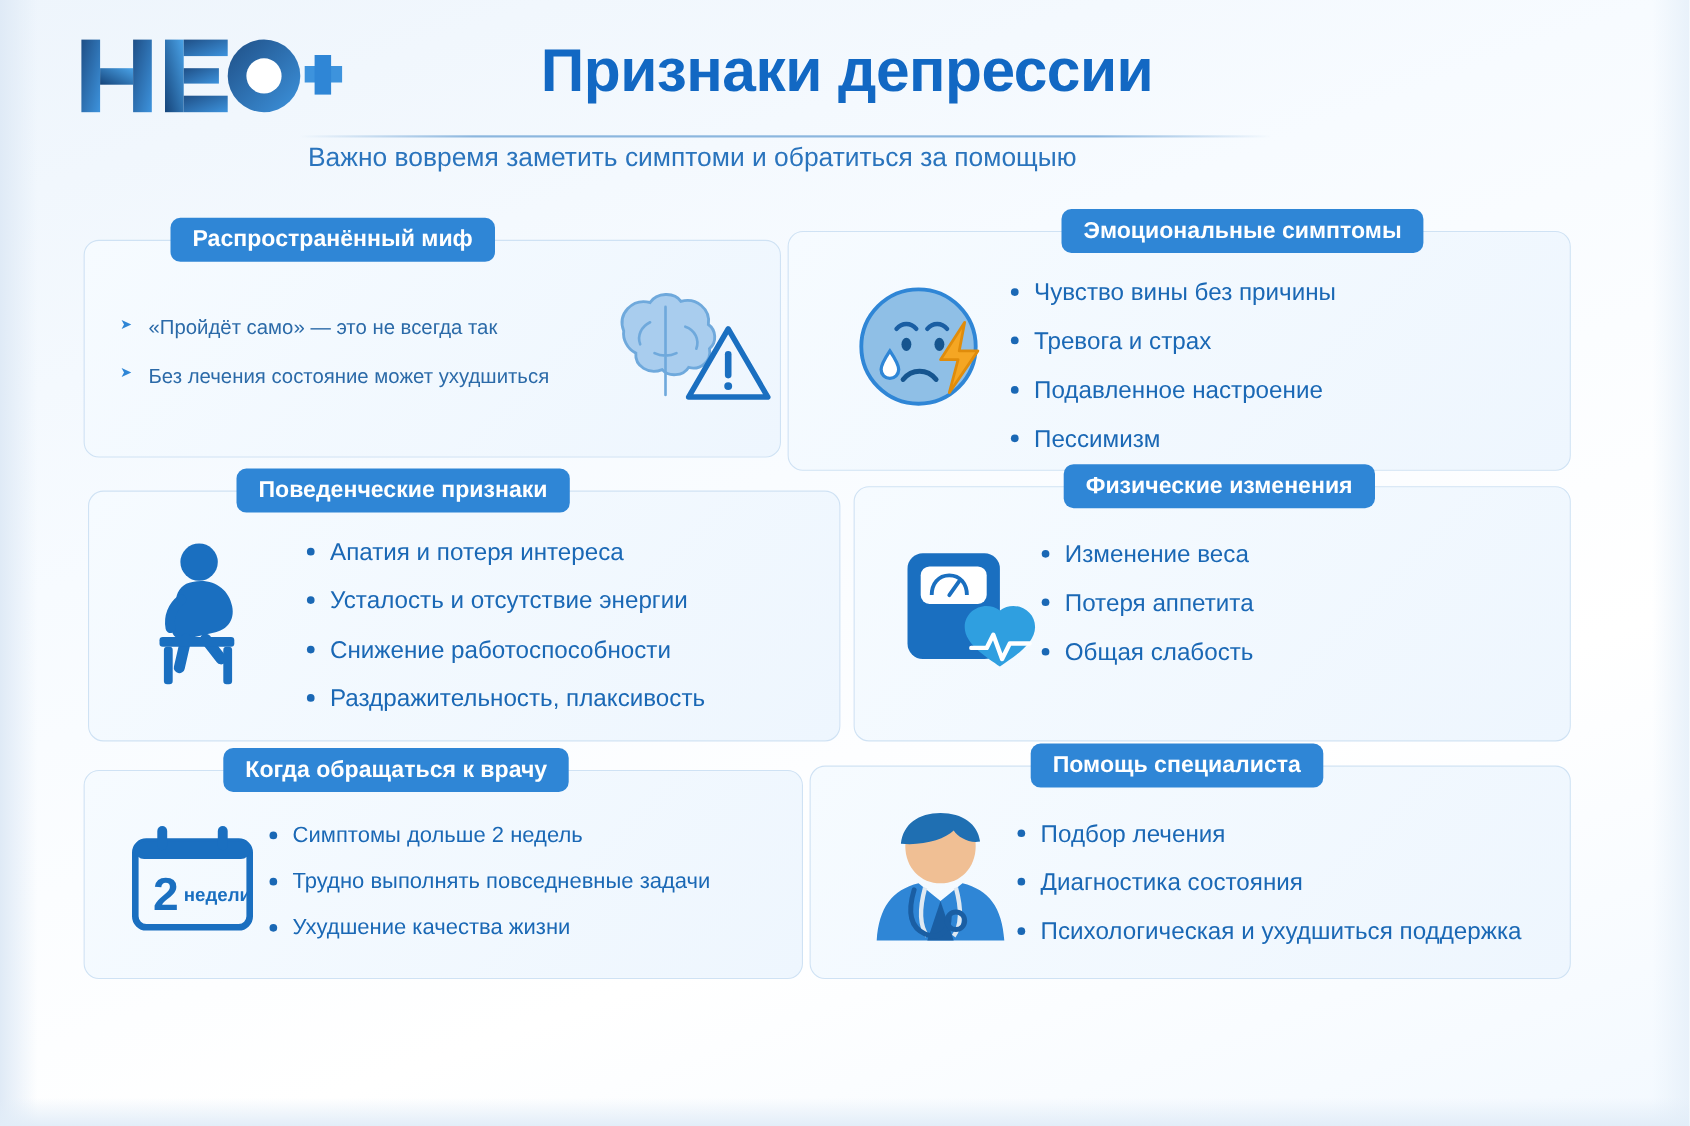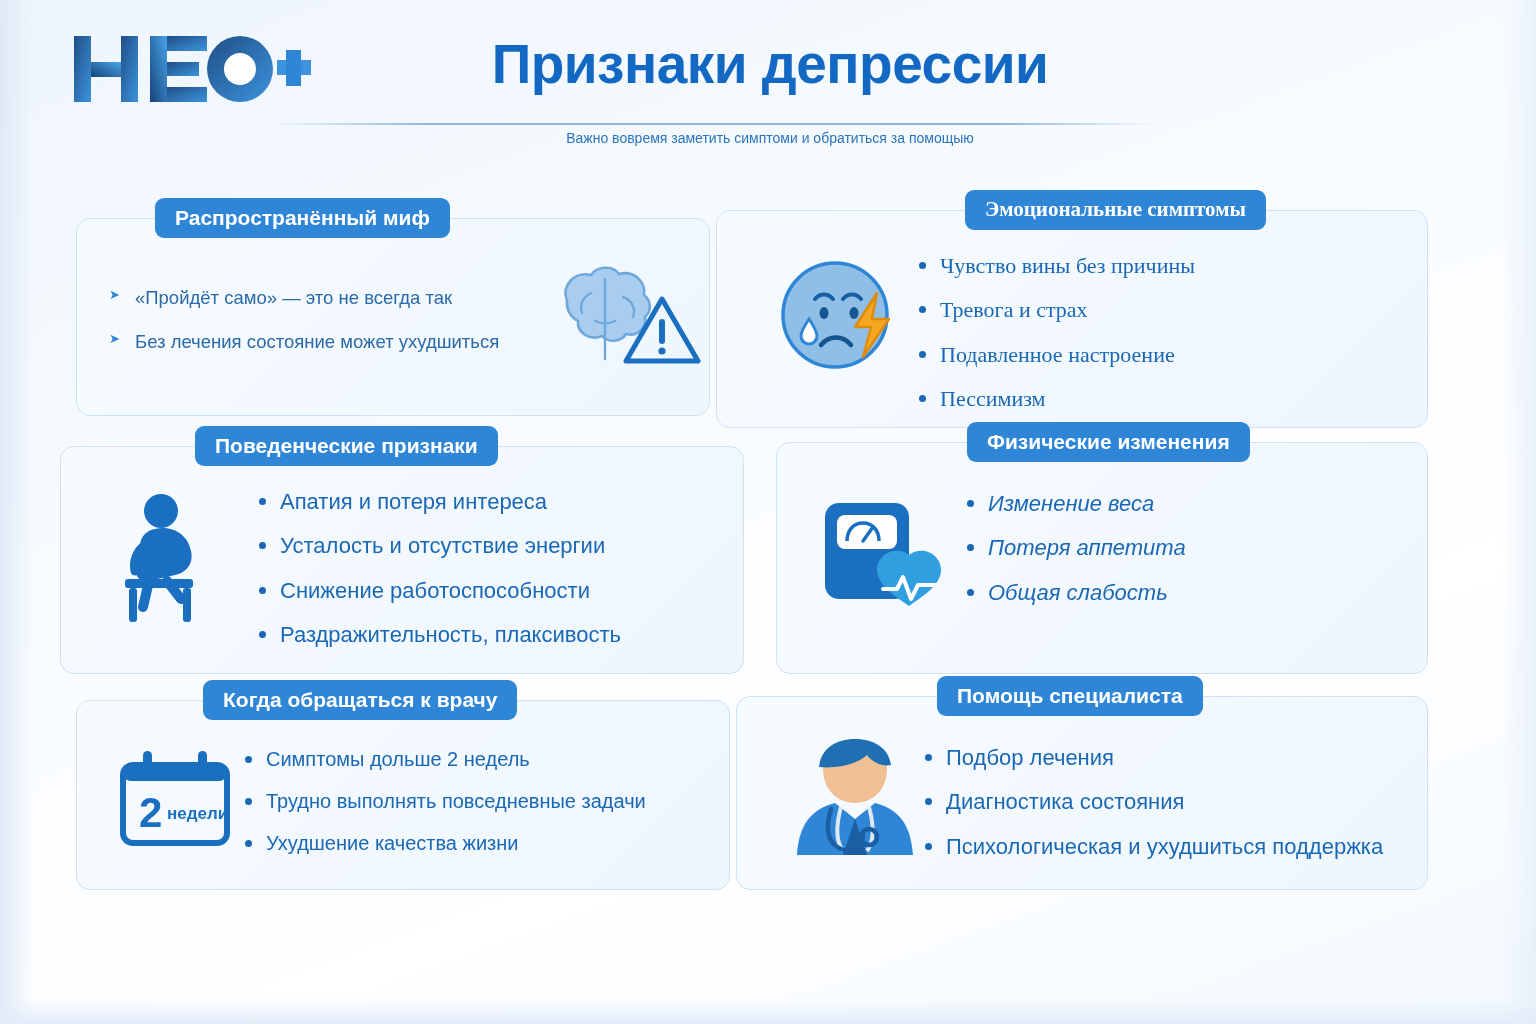--- a/index.html
+++ b/index.html
@@ -66,22 +66,21 @@
     top: 123px;
     width: 884px;
     height: 2px;
     background: linear-gradient(90deg, rgba(90,150,210,0) 0%, #8bb6de 18%, #8bb6de 82%, rgba(90,150,210,0) 100%);
   }
   .subtitle {
     position: absolute;
     left: 280px;
     top: 130px;
     width: 980px;
-    text-align: center;
-    font-size: 14px;
+    font-size: 24px;
     color: #2a74bd;
   }
 
   
   .card {
     position: absolute;
     border: 1.5px solid #cfe2f4;
     border-radius: 14px;
     background: linear-gradient(135deg, #f6fbff 0%, #eef6fe 100%);
     box-sizing: border-box;
@@ -143,22 +142,22 @@
     font-size: 13px;
     color: #2f86d6;
   }
 
   .icon-box {
     position: absolute;
   }
 
   
   #card-myth      { left: 76px;  top: 218px;  width: 634px; height: 198px; }
-  #card-emotional { left: 716px; top: 210px;  width: 712px; height: 218px; font-family: Liberation Serif, serif; }
-  #card-behavior  { left: 60px;  top: 446px;  width: 684px; height: 228px; }
+  #card-emotional { left: 716px; top: 210px;  width: 712px; height: 218px; }
+  #card-behavior  { left: 80px;  top: 446px;  width: 684px; height: 228px; }
   #card-physical  { left: 776px; top: 442px;  width: 652px; height: 232px; }
   #card-doctor    { left: 76px;  top: 700px;  width: 654px; height: 190px; }
   #card-help      { left: 736px; top: 696px;  width: 692px; height: 194px; }
 </style>
 </head>
 <body>
 
 <div class="poster">
   <div class="edge-left"></div>
   <div class="edge-right"></div>
@@ -265,21 +264,21 @@
     <div class="icon-box" style="left: 36px; top: 42px;">
       <svg width="140" height="140" viewBox="0 0 140 140">
         <rect x="12" y="18" width="84" height="96" rx="14" fill="#1a6fc0"></rect>
         <rect x="24" y="30" width="60" height="34" rx="8" fill="#ffffff"></rect>
         <path d="M34 56c0-10 6-18 16-18s16 8 16 18" fill="none" stroke="#1a6fc0" stroke-width="3.5"></path>
         <path d="M50 56l10-14" stroke="#1a6fc0" stroke-width="3.5" stroke-linecap="round"></path>
         <path d="M96 70c13-10 32-1 32 15 0 16-21 28-32 36-11-8-32-20-32-36 0-16 19-25 32-15z" fill="#2f9fe0"></path>
         <path d="M70 104h14l6-12 8 22 7-14h18" fill="none" stroke="#ffffff" stroke-width="4" stroke-linecap="round" stroke-linejoin="round"></path>
       </svg>
     </div>
-    <ul class="bullets" style="left: 188px; top: 48px; font-style: italic;">
+    <ul class="bullets" style="left: 168px; top: 48px;">
       <li>Изменение веса</li>
       <li>Потеря аппетита</li>
       <li>Общая слабость</li>
     </ul>
   </div>
 
   <div class="card" id="card-doctor">
     <div class="card-title" style="left: 126px;">Когда обращаться к врачу</div>
     <div class="icon-box" style="left: 32px; top: 46px;">
       <svg width="132" height="110" viewBox="0 0 132 110">

